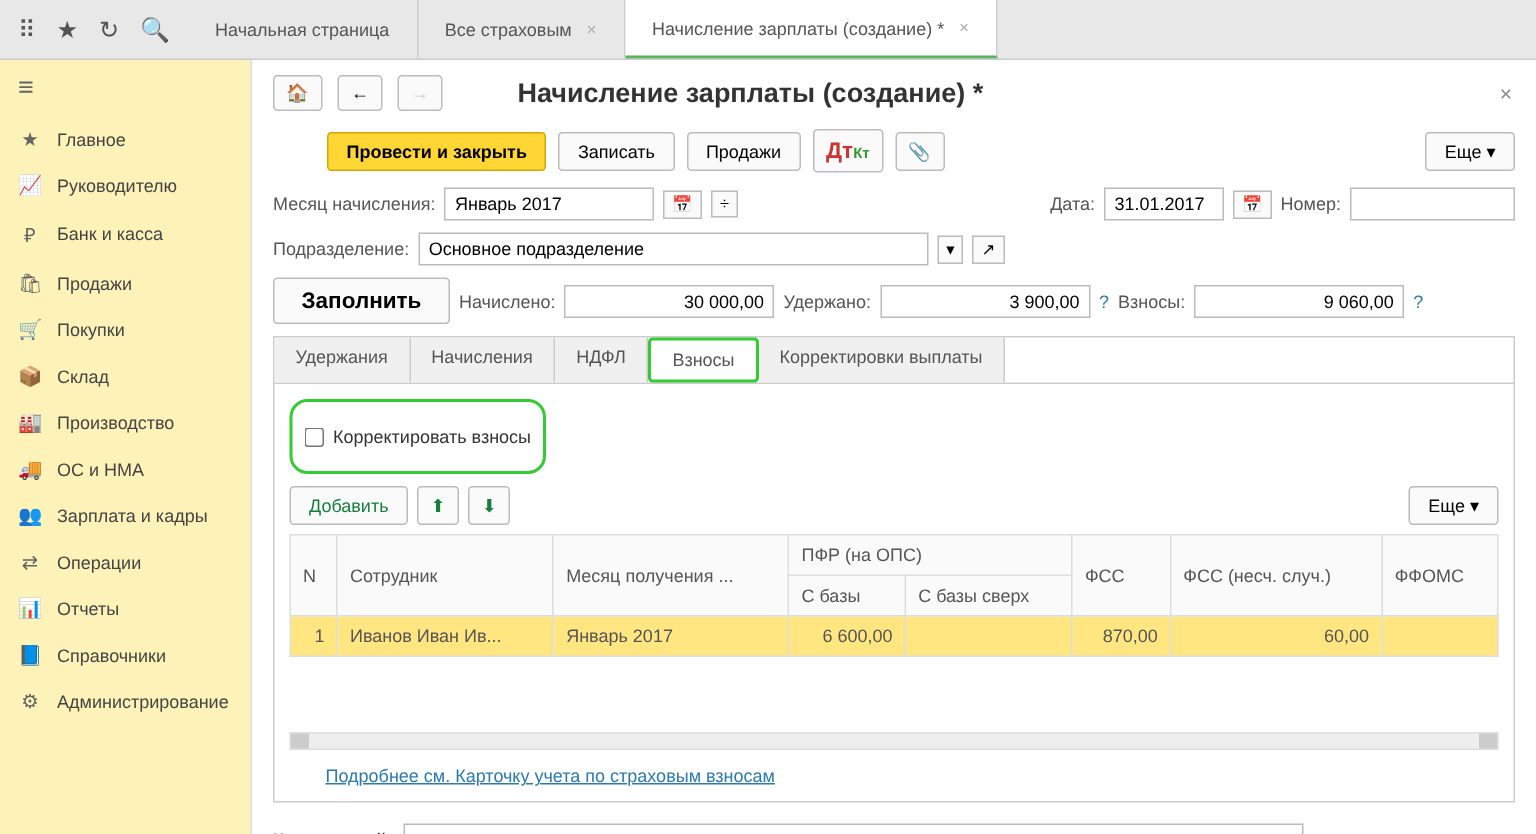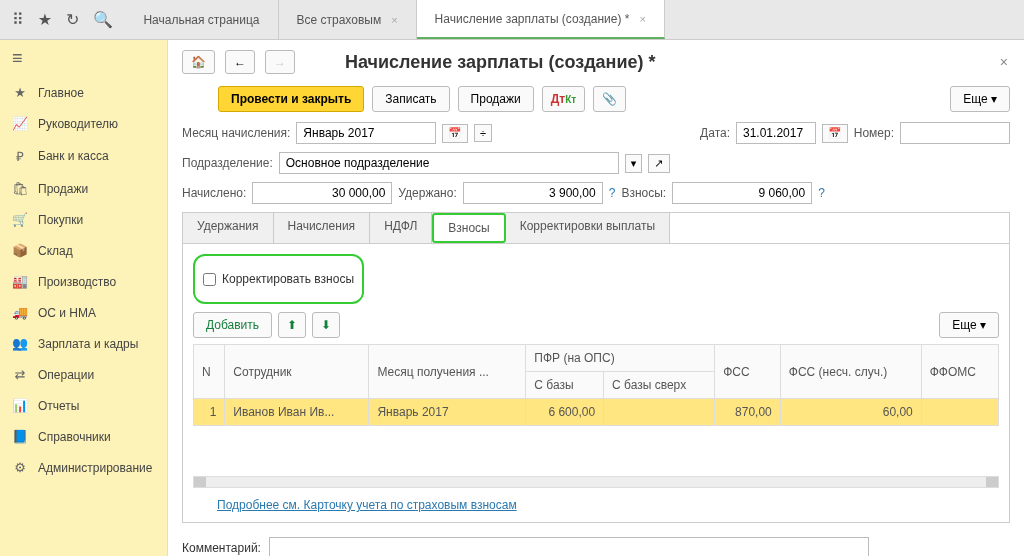--- a/index.html
+++ b/index.html
@@ -50,21 +50,21 @@
 table.grid th, table.grid td { border: 1px solid #ddd; padding: 6px 8px; text-align: left; color: #555; }
 table.grid th { background: #fafafa; font-weight: normal; }
 table.grid tr.sel td { background: #ffe680; }
 table.grid td.num { text-align: right; }
 .scroll-bar { height: 12px; background: #eee; border: 1px solid #ddd; margin-top: 50px; position: relative; }
 .scroll-thumb-l { width: 12px; height: 100%; background: #ccc; position: absolute; left: 0; }
 .scroll-thumb-r { width: 12px; height: 100%; background: #ccc; position: absolute; right: 0; }
 .link { color: #2a7ab0; text-decoration: underline; font-size: 12px; margin-top: 10px; display: inline-block; cursor: pointer; margin-left: 24px; }
 .comment-row { display: flex; align-items: center; gap: 8px; margin-top: 14px; }
 .comment-row .input { flex: 1; max-width: 600px; }
-.dk-icon { color: #c33; font-size: 12px; font-weight: bold; text-align: center; }
+.dk-icon { color: #c33; font-size: 15px; font-weight: bold; text-align: center; }
 .kt-icon { color: #393; font-size: 10px; font-weight: bold; }
 </style>
 </head>
 <body>
 
 <div class="topbar">
   <div class="topbar-icons">
     <span>⠿</span>
     <span>★</span>
     <span>↻</span>
@@ -174,20 +174,21 @@
     </div>
 
     <div class="form-row">
       <label>Подразделение:</label>
       <input class="input w-dept" value="Основное подразделение" style="">
       <button class="mini-btn">▾</button>
       <button class="mini-btn">↗</button>
     </div>
 
     <div class="form-row">
+      <button class="btn fill-btn">Заполнить</button>
       <label>Начислено:</label>
       <input class="input w-num-lg" value="30 000,00" style="">
       <label>Удержано:</label>
       <input class="input w-num-lg" value="3 900,00" style="">
       <span class="q-mark">?</span>
       <label>Взносы:</label>
       <input class="input w-num-lg" value="9 060,00" style="">
       <span class="q-mark">?</span>
     </div>
 

